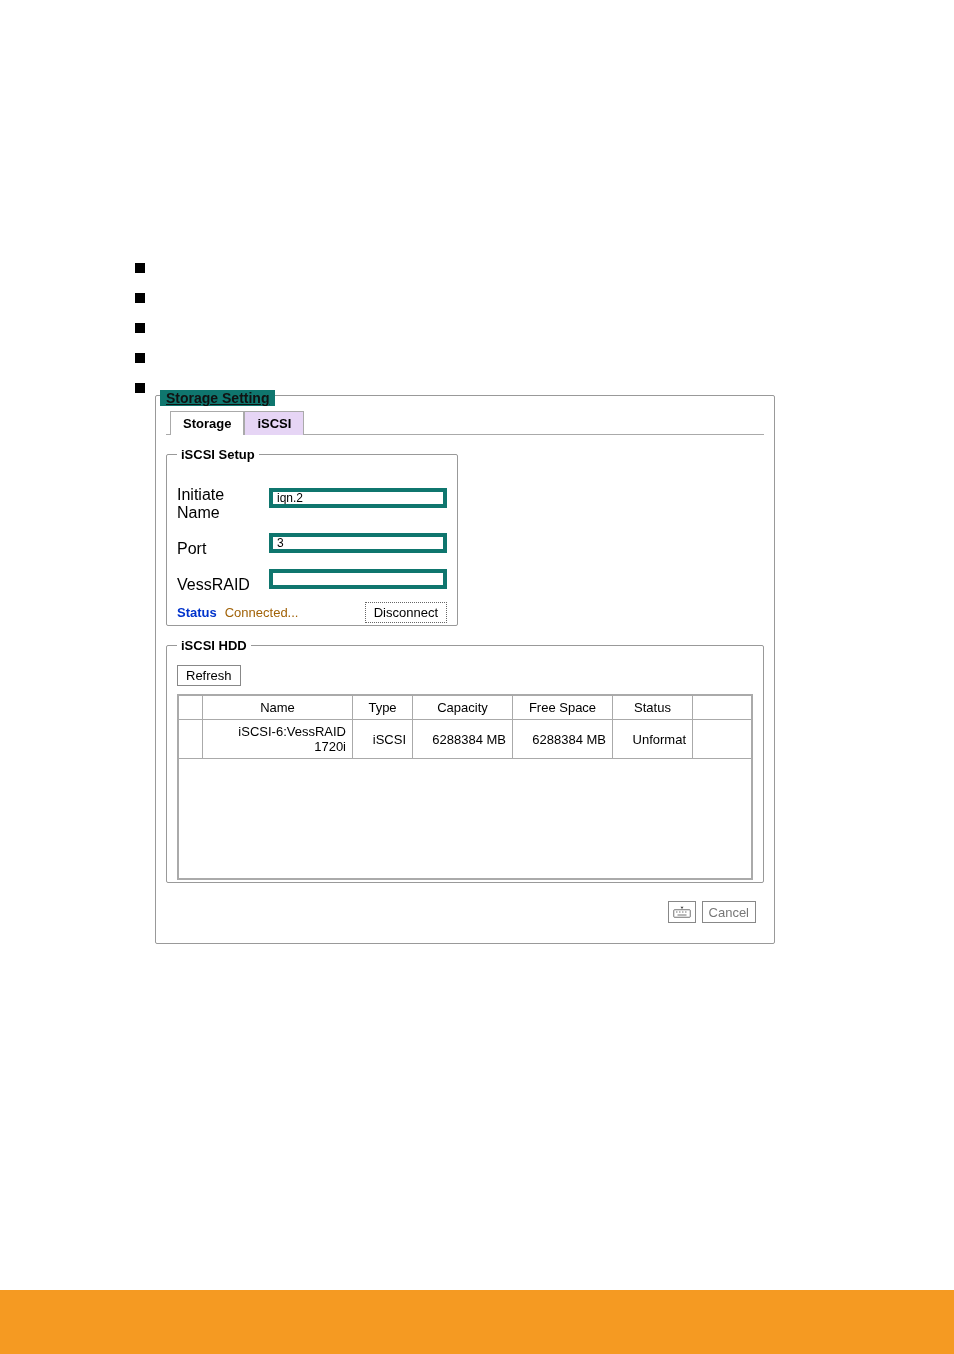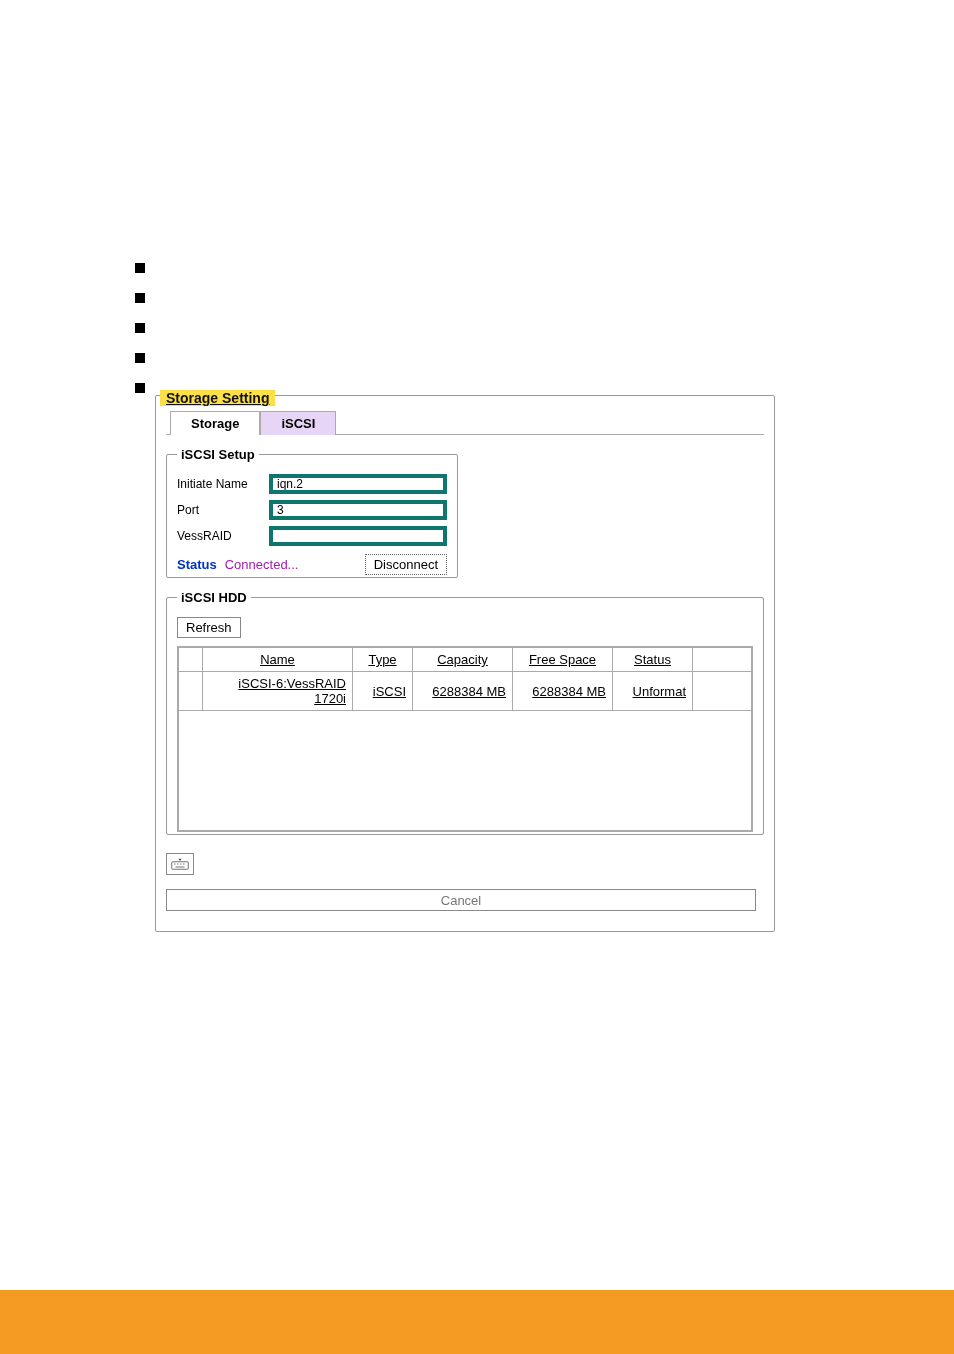--- a/index.html
+++ b/index.html
@@ -5,52 +5,52 @@
   * { box-sizing: border-box; margin: 0; padding: 0; }
   html, body { width: 954px; height: 1354px; font-family: Arial, Helvetica, sans-serif; background: #fff; color: #000; }
   body { position: relative; }
 
   .bullets { position: absolute; left: 135px; top: 253px; width: 600px; }
   .bullets li { list-style: none; height: 30px; display: flex; align-items: center; }
   .bullets li .sq { width: 10px; height: 10px; background: #000; margin-right: 22px; }
 
   .panel-wrap { position: absolute; left: 155px; top: 395px; width: 620px; border: 1px solid #999; border-radius: 2px; background: #fff; }
 
-  .panel-title { position: absolute; left: 160px; top: 390px; background: #fde047; padding: 0 6px; font-size: 14px; font-weight: bold; text-decoration: underline; color: #111; z-index: 10; }
+  .panel-title { position: absolute; left: 160px; top: 390px; background: #0f766e; padding: 0 6px; font-size: 14px; font-weight: bold; text-decoration: underline; color: #111; z-index: 10; }
 
   .inner { padding: 14px 10px 12px 10px; }
 
   .tabs { display: flex; border-bottom: 1px solid #aaa; margin-bottom: 12px; padding-left: 4px; }
-  .tab { border: 1px solid #aaa; border-bottom: none; padding: 4px 20px; font-size: 13px; margin-right: 0; background: #fff; position: relative; top: 1px; }
+  .tab { border: 1px solid #aaa; border-bottom: none; padding: 4px 12px; font-size: 13px; margin-right: 0; background: #fff; position: relative; top: 1px; }
   .tab.active { background: #e6d5f5; font-weight: bold; }
   .tab:not(.active) { font-weight: bold; }
 
   fieldset { border: 1px solid #999; border-radius: 2px; margin-bottom: 12px; padding: 12px 10px 2px 10px; }
   fieldset legend { font-size: 13px; font-weight: bold; padding: 0 4px; }
 
   .row { display: flex; align-items: center; margin-bottom: 6px; }
-  .row .lbl { width: 92px; font-size: 12px; }
+  .row .lbl { width: 92px; font-size: 16px; margin-top: 12px; }
   .row input[type=text], .row input[type=password] { width: 178px; height: 20px; border: 4px solid #0f766e; font-size: 12px; padding: 0 4px; background: #fff; }
 
   .status-row { display: flex; align-items: center; margin-top: 8px; }
   .status-label { color: #0033cc; font-weight: bold; font-size: 13px; margin-right: 8px; }
-  .status-value { color: #a21caf; font-size: 13px; flex: 0 0 auto; }
+  .status-value { color: #a16207; font-size: 13px; flex: 0 0 auto; }
   .btn { border: 1px dotted #666; background: #fff; font-size: 13px; padding: 2px 8px; cursor: pointer; }
   .btn.solid { border: 1px solid #888; }
 
   .hdd-top { margin-bottom: 8px; }
 
   table.hdd { width: 100%; border-collapse: collapse; font-size: 13px; }
   table.hdd th, table.hdd td { border: 1px solid #aaa; padding: 4px 6px; background: #fff; }
   table.hdd th { font-weight: normal; text-align: center; background: #fff; }
   table.hdd td { text-align: right; }
-  .table-wrap { border: 1px solid #aaa; text-decoration: underline; }
+  .table-wrap { border: 1px solid #aaa; }
   .table-body-space { height: 120px; border-top: none; }
 
-  .footer-btns { display: flex; justify-content: flex-end; gap: 14px; padding: 6px 8px 8px 0; flex-direction: column; }
+  .footer-btns { display: flex; justify-content: flex-end; gap: 6px; padding: 6px 8px 8px 0; }
   .icon-btn { width: 28px; height: 22px; border: 1px solid #888; background: #fff; display: flex; align-items: center; justify-content: center; cursor: pointer; }
   .cancel-btn { height: 22px; border: 1px solid #888; background: #fff; font-size: 13px; padding: 0 6px; color: #777; cursor: pointer; }
 
   .kb-icon { width: 18px; height: 12px; }
 
   .orange-bar { position: absolute; left: 0; bottom: 0; width: 954px; height: 64px; background: #f59a22; }
 </style>
 </head>
 <body>
 

